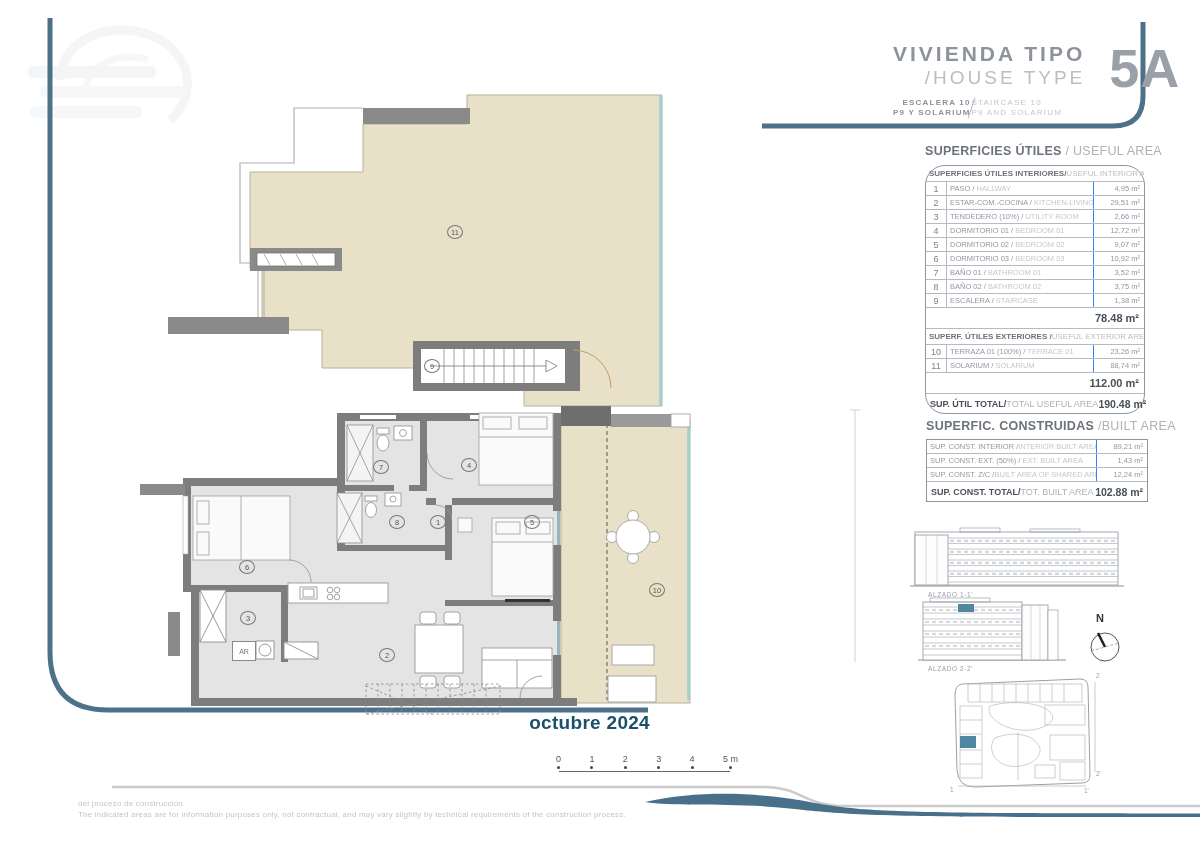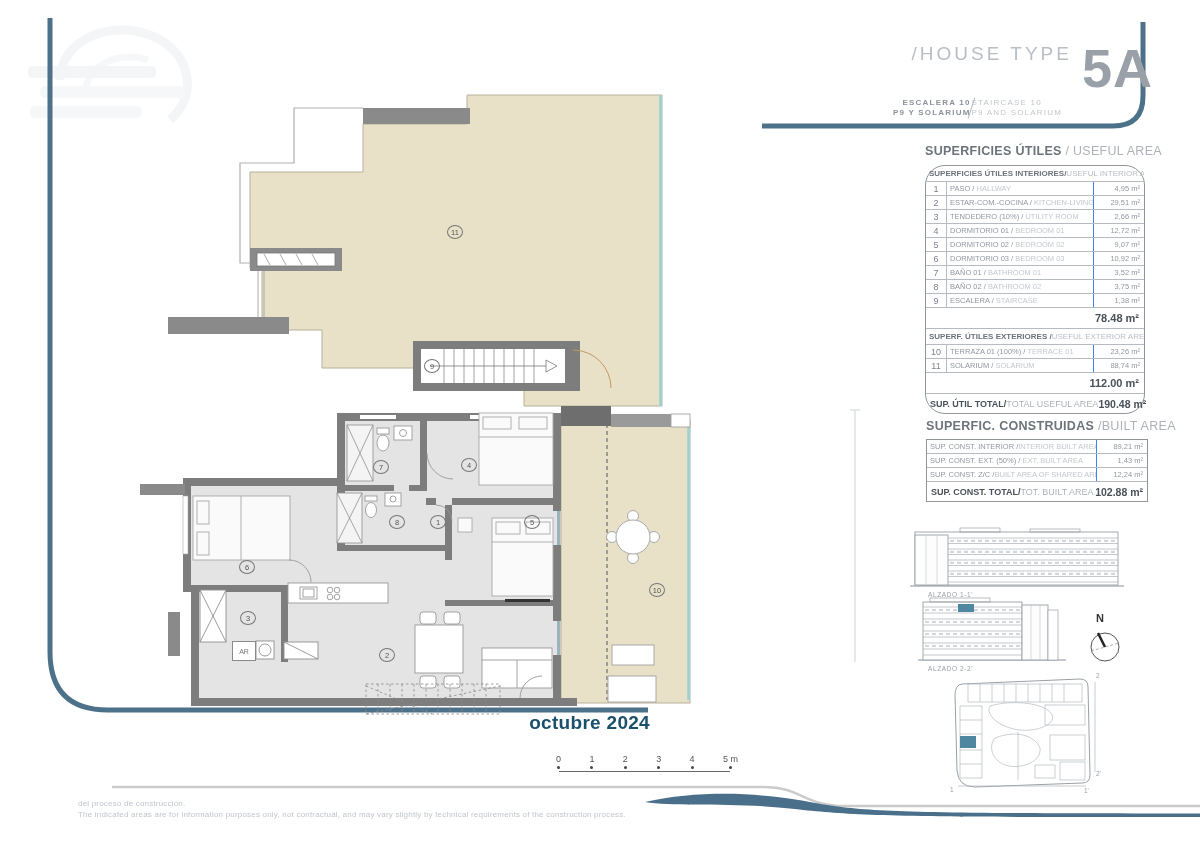--- a/index.html
+++ b/index.html
@@ -5,21 +5,21 @@
   html,body{margin:0;padding:0;background:#e9e9e9;}
   .sheet{position:relative;width:1200px;height:851px;background:#ffffff;overflow:hidden;
          font-family:"Liberation Sans", sans-serif;}
   .abs{position:absolute;}
   svg{display:block;}
   
   .titleblock{position:absolute;left:893px;top:42px;width:260px;display:flex;align-items:flex-start;gap:10px;}
   .tb-names{text-align:right;flex:1;}
   .tb-es{font-size:21px;font-weight:bold;letter-spacing:3px;color:#8d929b;white-space:nowrap;}
   .tb-en{font-size:19px;letter-spacing:3px;color:#b9bec5;white-space:nowrap;margin-top:1px;}
-  .tb-code{font-size:54px;font-weight:bold;color:#9aa0a8;line-height:52px;letter-spacing:1px;}
+  .tb-code{font-size:54px;font-weight:bold;color:#9aa0a8;line-height:52px;letter-spacing:1px;margin-left:14px;}
   .tb-sub{position:absolute;left:893px;top:97px;display:flex;align-items:center;gap:0;}
   .tb-sub-l{text-align:right;font-size:8px;font-weight:bold;color:#8d929b;letter-spacing:1.2px;line-height:10px;}
   .tb-sub-r{text-align:left;font-size:8px;color:#c2c7cd;letter-spacing:1.2px;line-height:10px;}
   .tb-slash{width:1px;height:22px;background:#b0b5bb;transform:rotate(18deg);}
   
   .sec-title{position:absolute;font-size:12.5px;white-space:nowrap;letter-spacing:.3px;}
   .sec-title .es{font-weight:bold;color:#6d737b;}
   .sec-title .en{color:#adb2b8;}
   .atable{position:absolute;background:#fff;border:1px solid #8f959b;}
   .tr{display:flex;align-items:center;border-bottom:1px solid #b6bbc1;}
@@ -349,20 +349,21 @@
       <rect x="1060" y="762" width="25" height="18" fill="none" stroke="#b4bac0" stroke-width="0.7"></rect>
       <rect x="1035" y="765" width="20" height="13" fill="none" stroke="#b4bac0" stroke-width="0.7"></rect>
       <line x1="1018" y1="732" x2="1018" y2="780" stroke="#b4bac0" stroke-width="0.7"></line>
       <line x1="1095" y1="682" x2="1095" y2="772" stroke="#b0b6bc" stroke-width="0.7"></line>
       <line x1="958" y1="786" x2="1086" y2="786" stroke="#b0b6bc" stroke-width="0.7"></line>
     </g>
   </svg>
 
   <div class="titleblock">
     <div class="tb-names">
+      <div class="tb-es">VIVIENDA TIPO</div>
       <div class="tb-en">/HOUSE TYPE</div>
     </div>
     <div class="tb-code">5A</div>
   </div>
   <div class="tb-sub">
     <div class="tb-sub-l">
       <div>ESCALERA 10</div>
       <div>P9 Y SOLARIUM</div>
     </div>
     <div class="tb-slash"></div>

